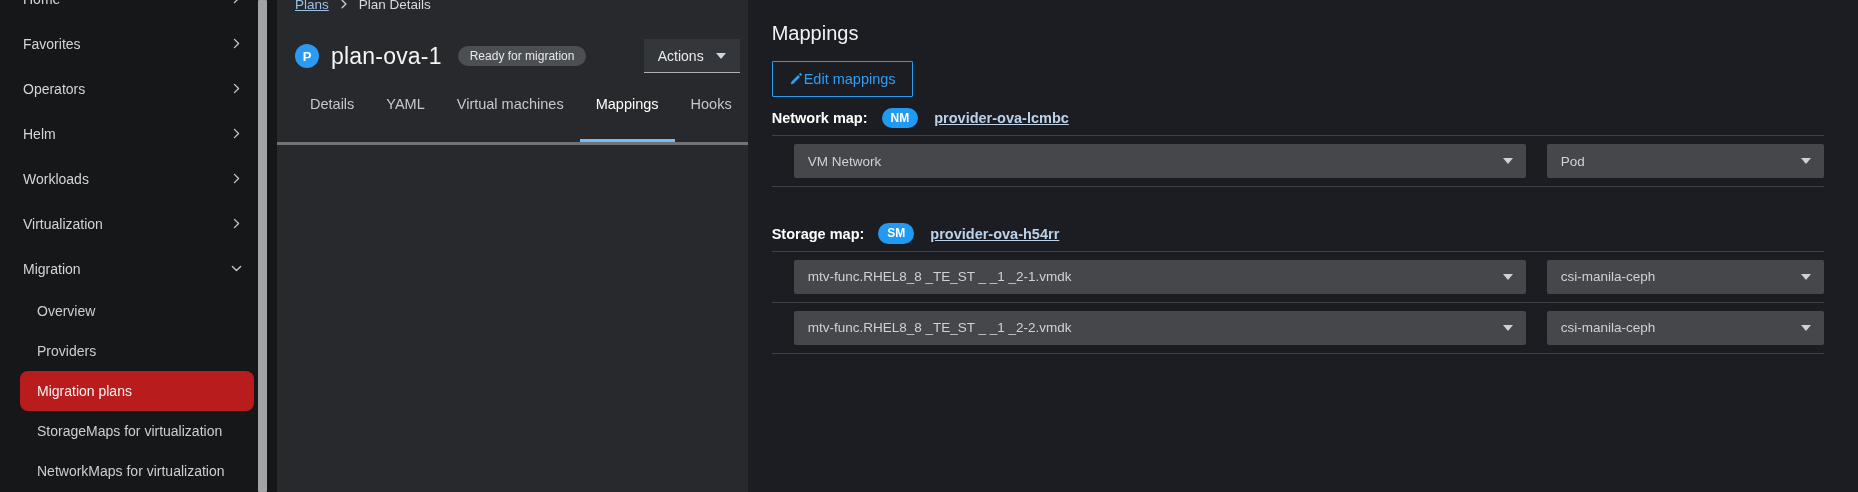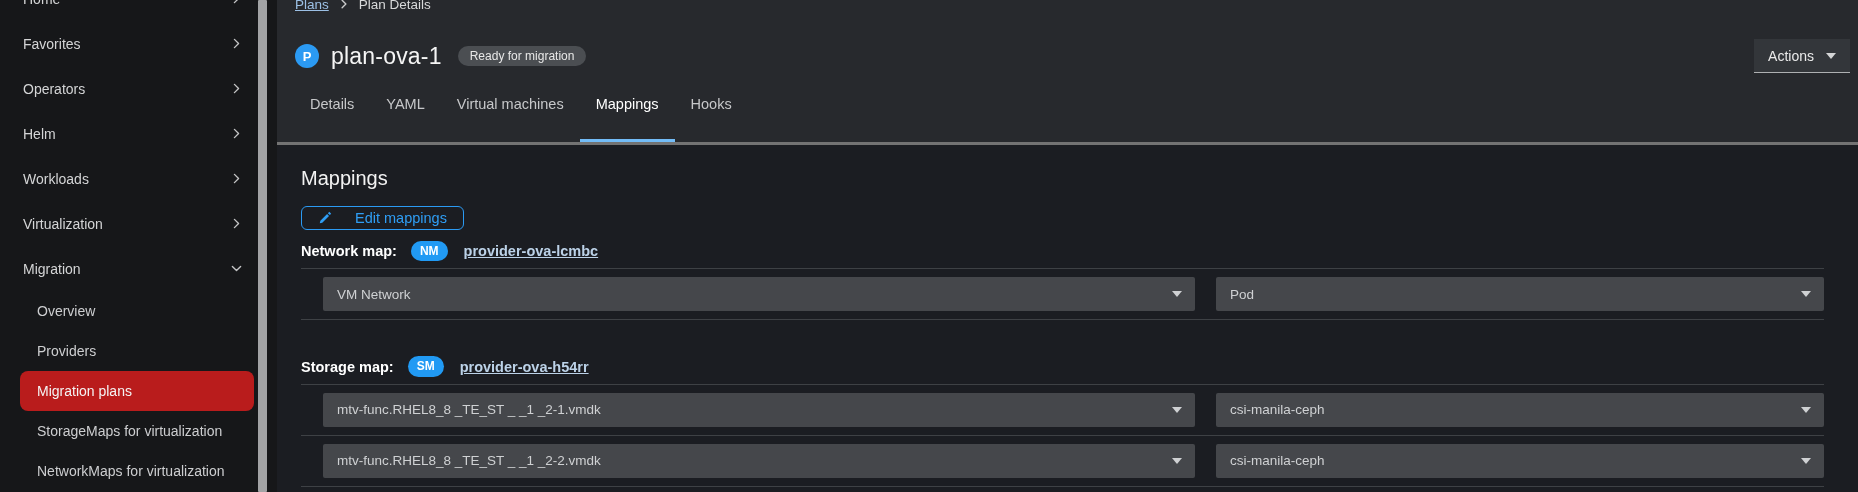--- a/index.html
+++ b/index.html
@@ -22,21 +22,21 @@
     padding-left:17px; border-radius:8px; color:#cdced0; font-size:14px; cursor:pointer;
   }
   .nav-subitem.selected { background:#b91c1c; color:#f4f4f4; }
   .chev { flex:none; display:inline-flex; }
   .sb-scroll {
     position:absolute; top:0; left:258px; width:9px; height:492px;
     background:#a2a3a5; border-radius:1px;
   }
 
   
-  .content { flex:1; display:flex; flex-direction:column; min-width:0; }
+  .content { flex:1; display:flex; flex-direction:row; min-width:0; }
   .band { background:#27292d; }
   .breadcrumb {
     display:flex; align-items:center; gap:10px; margin:-5px 0 0 18px;
     font-size:13.5px; height:18px;
   }
   .breadcrumb a { color:#9cc0e5; text-decoration:underline; cursor:pointer; }
   .breadcrumb .current { color:#d8d9da; }
 
   .title-row { display:flex; align-items:center; margin:26px 8px 0 18px; }
   .res-badge {
@@ -63,41 +63,41 @@
   }
   .tab.active { color:#fff; }
   .tab.active::after {
     content:""; position:absolute; left:0; right:0; bottom:0; height:3px; background:#73bcf7;
   }
 
   
   .main { flex:1; padding:22px 34px 0 24px; background:#1b1d22; }
   .section-title { font-size:20px; font-weight:500; color:#f2f2f2; }
   .edit-btn {
-    margin-top:16px; display:inline-flex; align-items:center; gap:23px;
-    background:transparent; border:1px solid #2b9af3; border-radius:6px;
-    color:#2f9ef5; font-size:14.5px; font-family:inherit; padding:0 16px; height:24px; cursor:pointer;
+    margin-top:16px; display:inline-flex; align-items:center; gap:1px;
+    background:transparent; border:1px solid #2b9af3; border-radius:1px;
+    color:#2f9ef5; font-size:14.5px; font-family:inherit; padding:0 16px; height:36px; cursor:pointer;
   }
   .map-label-row { display:flex; align-items:center; margin-top:11px; }
   .map-label-row.storage { margin-top:36px; }
   .map-label { font-size:14.5px; font-weight:700; color:#fff; }
   .map-badge {
     margin-left:14px; background:#219af4; color:#fff; font-size:12px; font-weight:700;
     padding:3px 9px; border-radius:11px; line-height:1.2;
   }
   .map-link { margin-left:16px; color:#bcd2e8; font-size:14.5px; font-weight:700; text-decoration:underline; cursor:pointer; }
   .map-rows { margin-top:7px; border-top:1px solid #3e4145; }
   .map-row { display:flex; gap:21px; padding:8px 0 8px 22px; border-bottom:1px solid #3e4145; }
   .dd {
     height:34px; background:#45474b; border-radius:2px; display:flex; align-items:center;
     justify-content:space-between; padding:0 13px 0 14px; color:#cfd1d3; font-size:13.5px;
     cursor:pointer; overflow:hidden;
   }
   .dd .caret-down { border-top-color:#cfd1d3; }
-  .dd-source { width:872px; flex:none; }
+  .dd-source { width:732px; flex:none; }
   .dd-target { flex:1; }
   .dd-text { white-space:nowrap; }
 </style>
 </head>
 <body>
 
 <nav class="sidebar">
   <div class="nav">
     <div class="nav-item">
       <span>Home</span>

